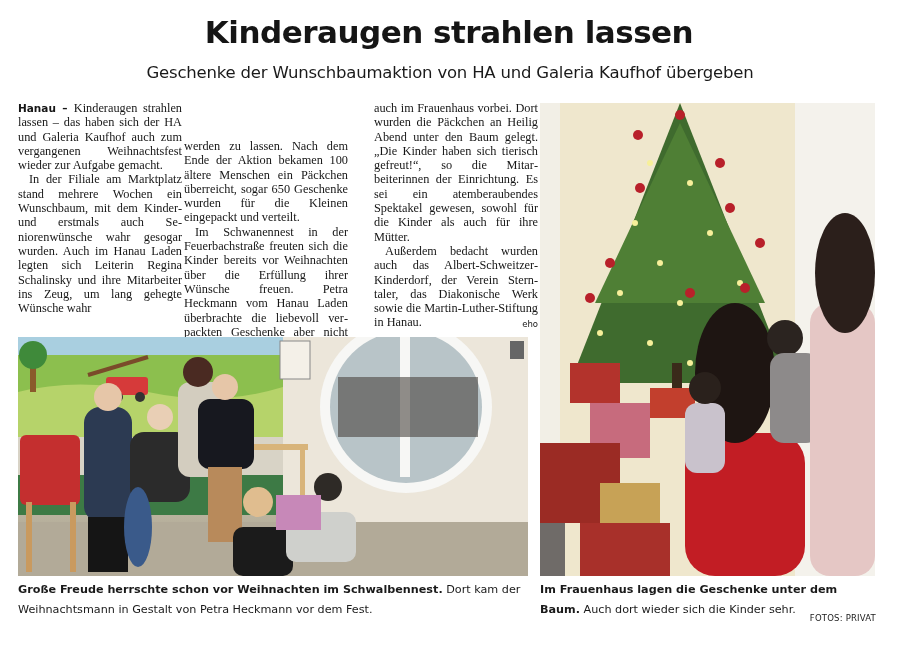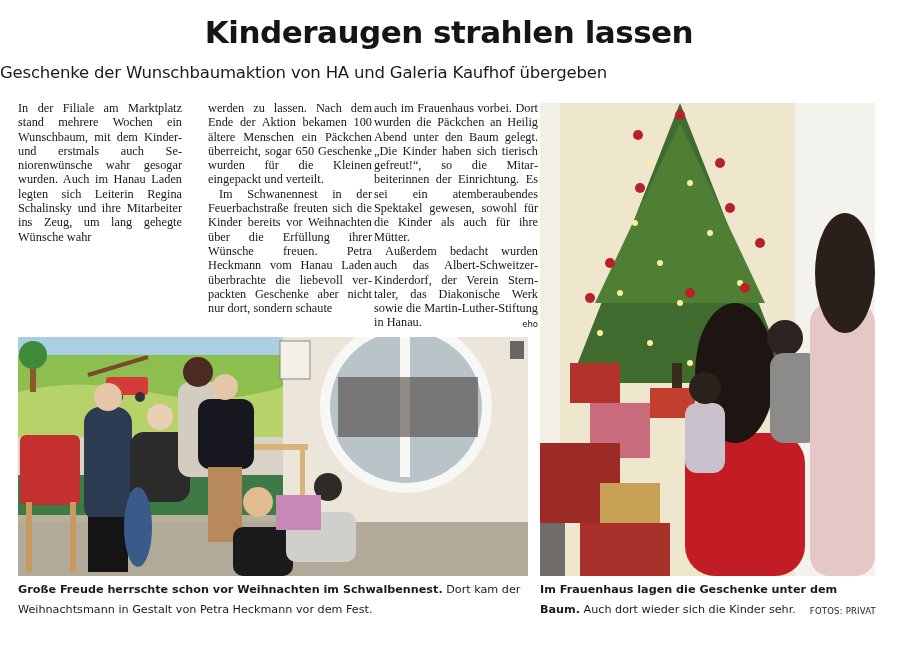--- a/index.html
+++ b/index.html
@@ -3,60 +3,61 @@
 <meta charset="utf-8">
 <style>
   html, body { margin: 0; padding: 0; background: #ffffff; }
   body { width: 900px; height: 662px; position: relative; overflow: hidden; color: #1a1a1a; }
   .headline {
     position: absolute; left: 0; top: 14px; width: 898px; text-align: center;
     font-family: "DejaVu Sans", sans-serif; font-weight: bold; font-size: 31px;
     letter-spacing: -0.5px; color: #151515;
   }
   .subhead {
-    position: absolute; left: 0; top: 63px; width: 900px; 
+    position: absolute; left: 0; top: 63px; width: 900px; text-align: center;
     font-family: "DejaVu Sans", sans-serif; font-size: 16.5px; color: #1a1a1a;
     letter-spacing: -0.2px;
   }
   .col {
     position: absolute; top: 101px; width: 164px;
     font-family: "Liberation Serif", serif; font-size: 12.3px; line-height: 14.3px;
     text-align: justify; hyphens: manual; color: #161616;
   }
   .col p { margin: 0; }
   .col p + p { text-indent: 11px; }
   .col p.first { text-indent: 0; }
   .dateline { font-family: "DejaVu Sans", sans-serif; font-weight: bold; font-size: 10.5px; }
   .author { float: right; font-family: "DejaVu Sans", sans-serif; font-size: 8.5px; margin-top: 2px; }
   .col1 { left: 18px; }
-  .col2 { left: 208px; }
+  .col2 { left: 184px; margin-top: 38px; }
   .col3 { left: 374px; }
 
   .photo { position: absolute; overflow: hidden; }
   .photo-left { left: 18px; top: 337px; width: 510px; height: 239px;
     background: linear-gradient(180deg, #7aa544 0%, #8fbf55 28%, #c9c1a6 55%, #a59f92 100%); }
   .photo-right { left: 540px; top: 103px; width: 335px; height: 473px;
     background: linear-gradient(180deg, #efe8cf 0%, #eae2c2 45%, #8a6a5b 75%, #5c3030 100%); }
 
   .caption {
     position: absolute; top: 580px;
     font-family: "DejaVu Sans", sans-serif; font-size: 11.2px; line-height: 20px; color: #1a1a1a;
   }
   .caption b { font-weight: bold; }
   .cap-left { left: 18px; width: 512px; }
   .cap-right { left: 540px; width: 336px; }
-  .credit { float: right; font-size: 8.5px; margin-top: 1px; letter-spacing: 0.2px; }
+  .credit { float: right; font-size: 8.5px; margin-top: 8px; letter-spacing: 0.2px; }
 </style>
 </head>
 <body>
 
 <div class="headline">Kinderaugen strahlen lassen</div>
 <div class="subhead">Geschenke der Wunschbaumaktion von HA und Galeria Kaufhof übergeben</div>
 
 <div class="col col1">
+  <p class="first"><span class="dateline">Hanau – </span><span>Kinderaugen strahlen lassen – das haben sich der HA und Galeria Kaufhof auch zum vergangenen Weih­nachtsfest wieder zur Aufgabe gemacht.</span></p>
   <p>In der Filiale am Marktplatz stand mehrere Wochen ein Wunschbaum, mit dem Kin­der- und erstmals auch Se­niorenwünsche wahr ge­sogar wurden. Auch im Ha­nau Laden legten sich Leite­rin Regina Schalinsky und ih­re Mitarbeiter ins Zeug, um lang gehegte Wünsche wahr</p>
 </div>
 
 <div class="col col2">
   <p class="first">werden zu lassen. Nach dem Ende der Aktion bekamen 100 ältere Menschen ein Päck­chen überreicht, sogar 650 Geschenke wurden für die Kleinen eingepackt und ver­teilt.</p>
   <p>Im Schwanennest in der Feuerbachstraße freuten sich die Kinder bereits vor Weih­nachten über die Erfüllung ih­rer Wünsche freuen. Petra Heckmann vom Hanau Laden überbrachte die liebevoll ver­packten Geschenke aber nicht nur dort, sondern schaute</p>
 </div>
 
 <div class="col col3">
   <p class="first">auch im Frauenhaus vorbei. Dort wurden die Päckchen an Heilig Abend unter den Baum gelegt. „Die Kinder haben sich tierisch gefreut!“, so die Mitar­beiterinnen der Einrichtung. Es sei ein atemberaubendes Spektakel gewesen, sowohl für die Kinder als auch für ihre Mütter.</p>

